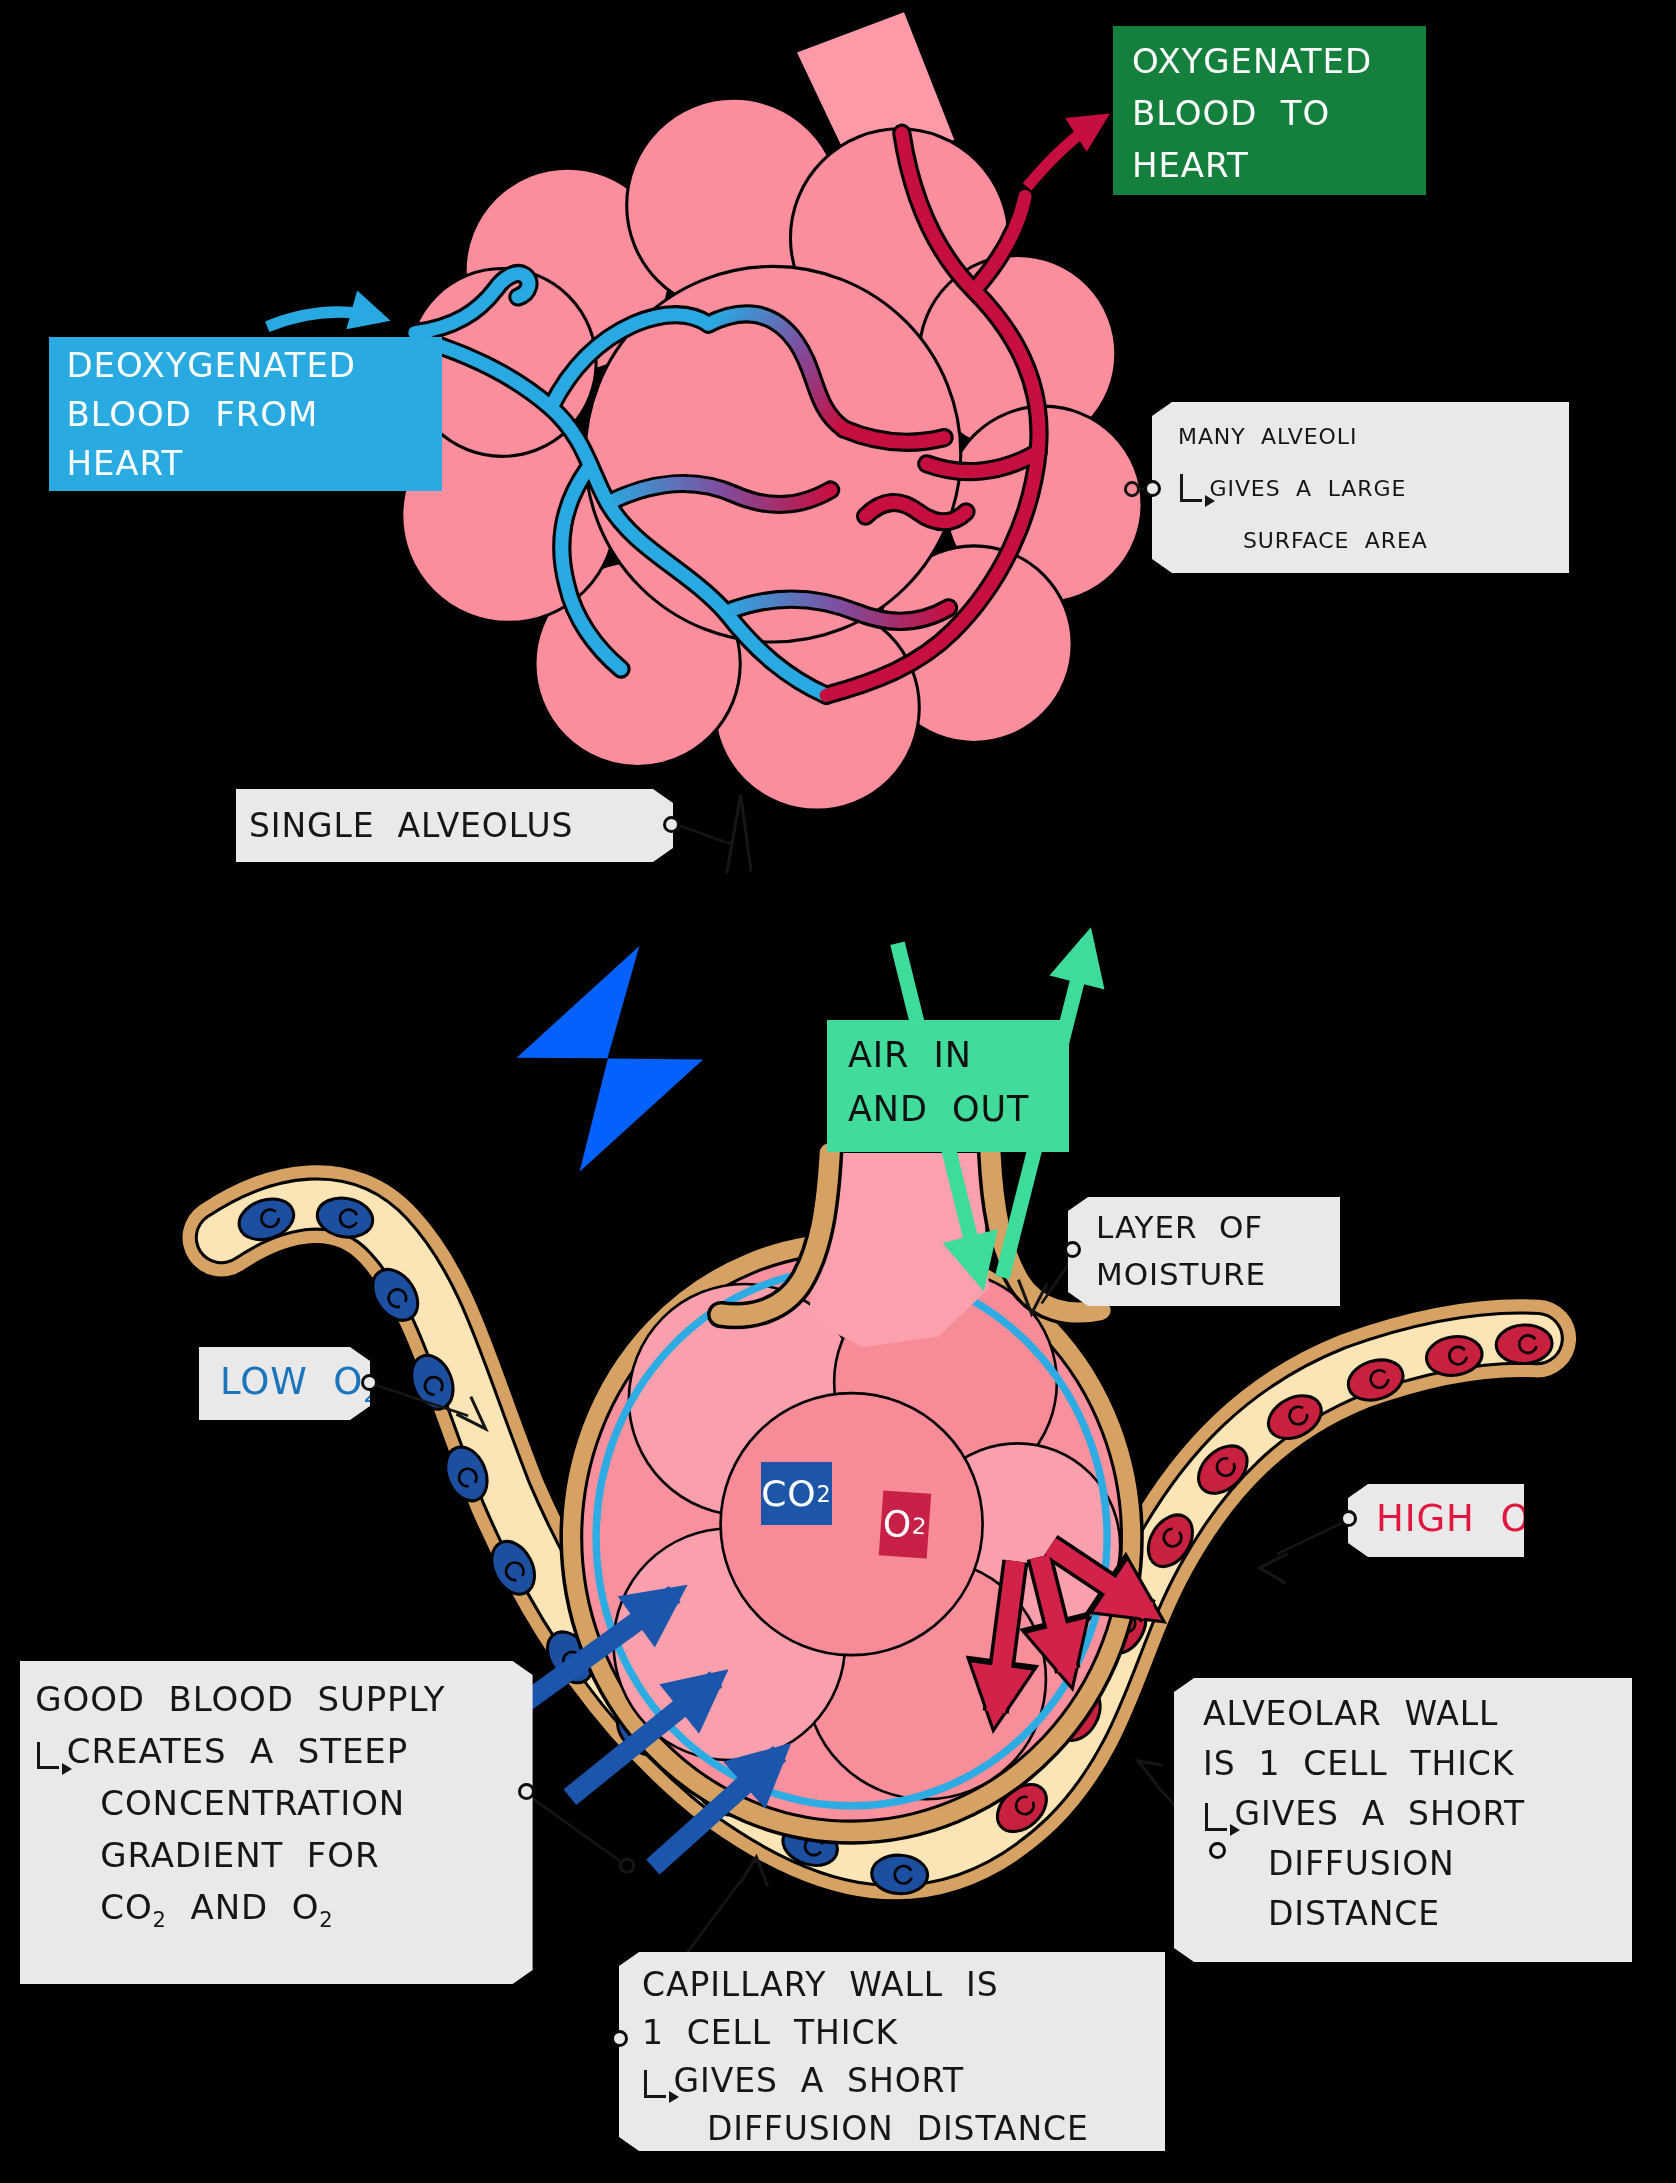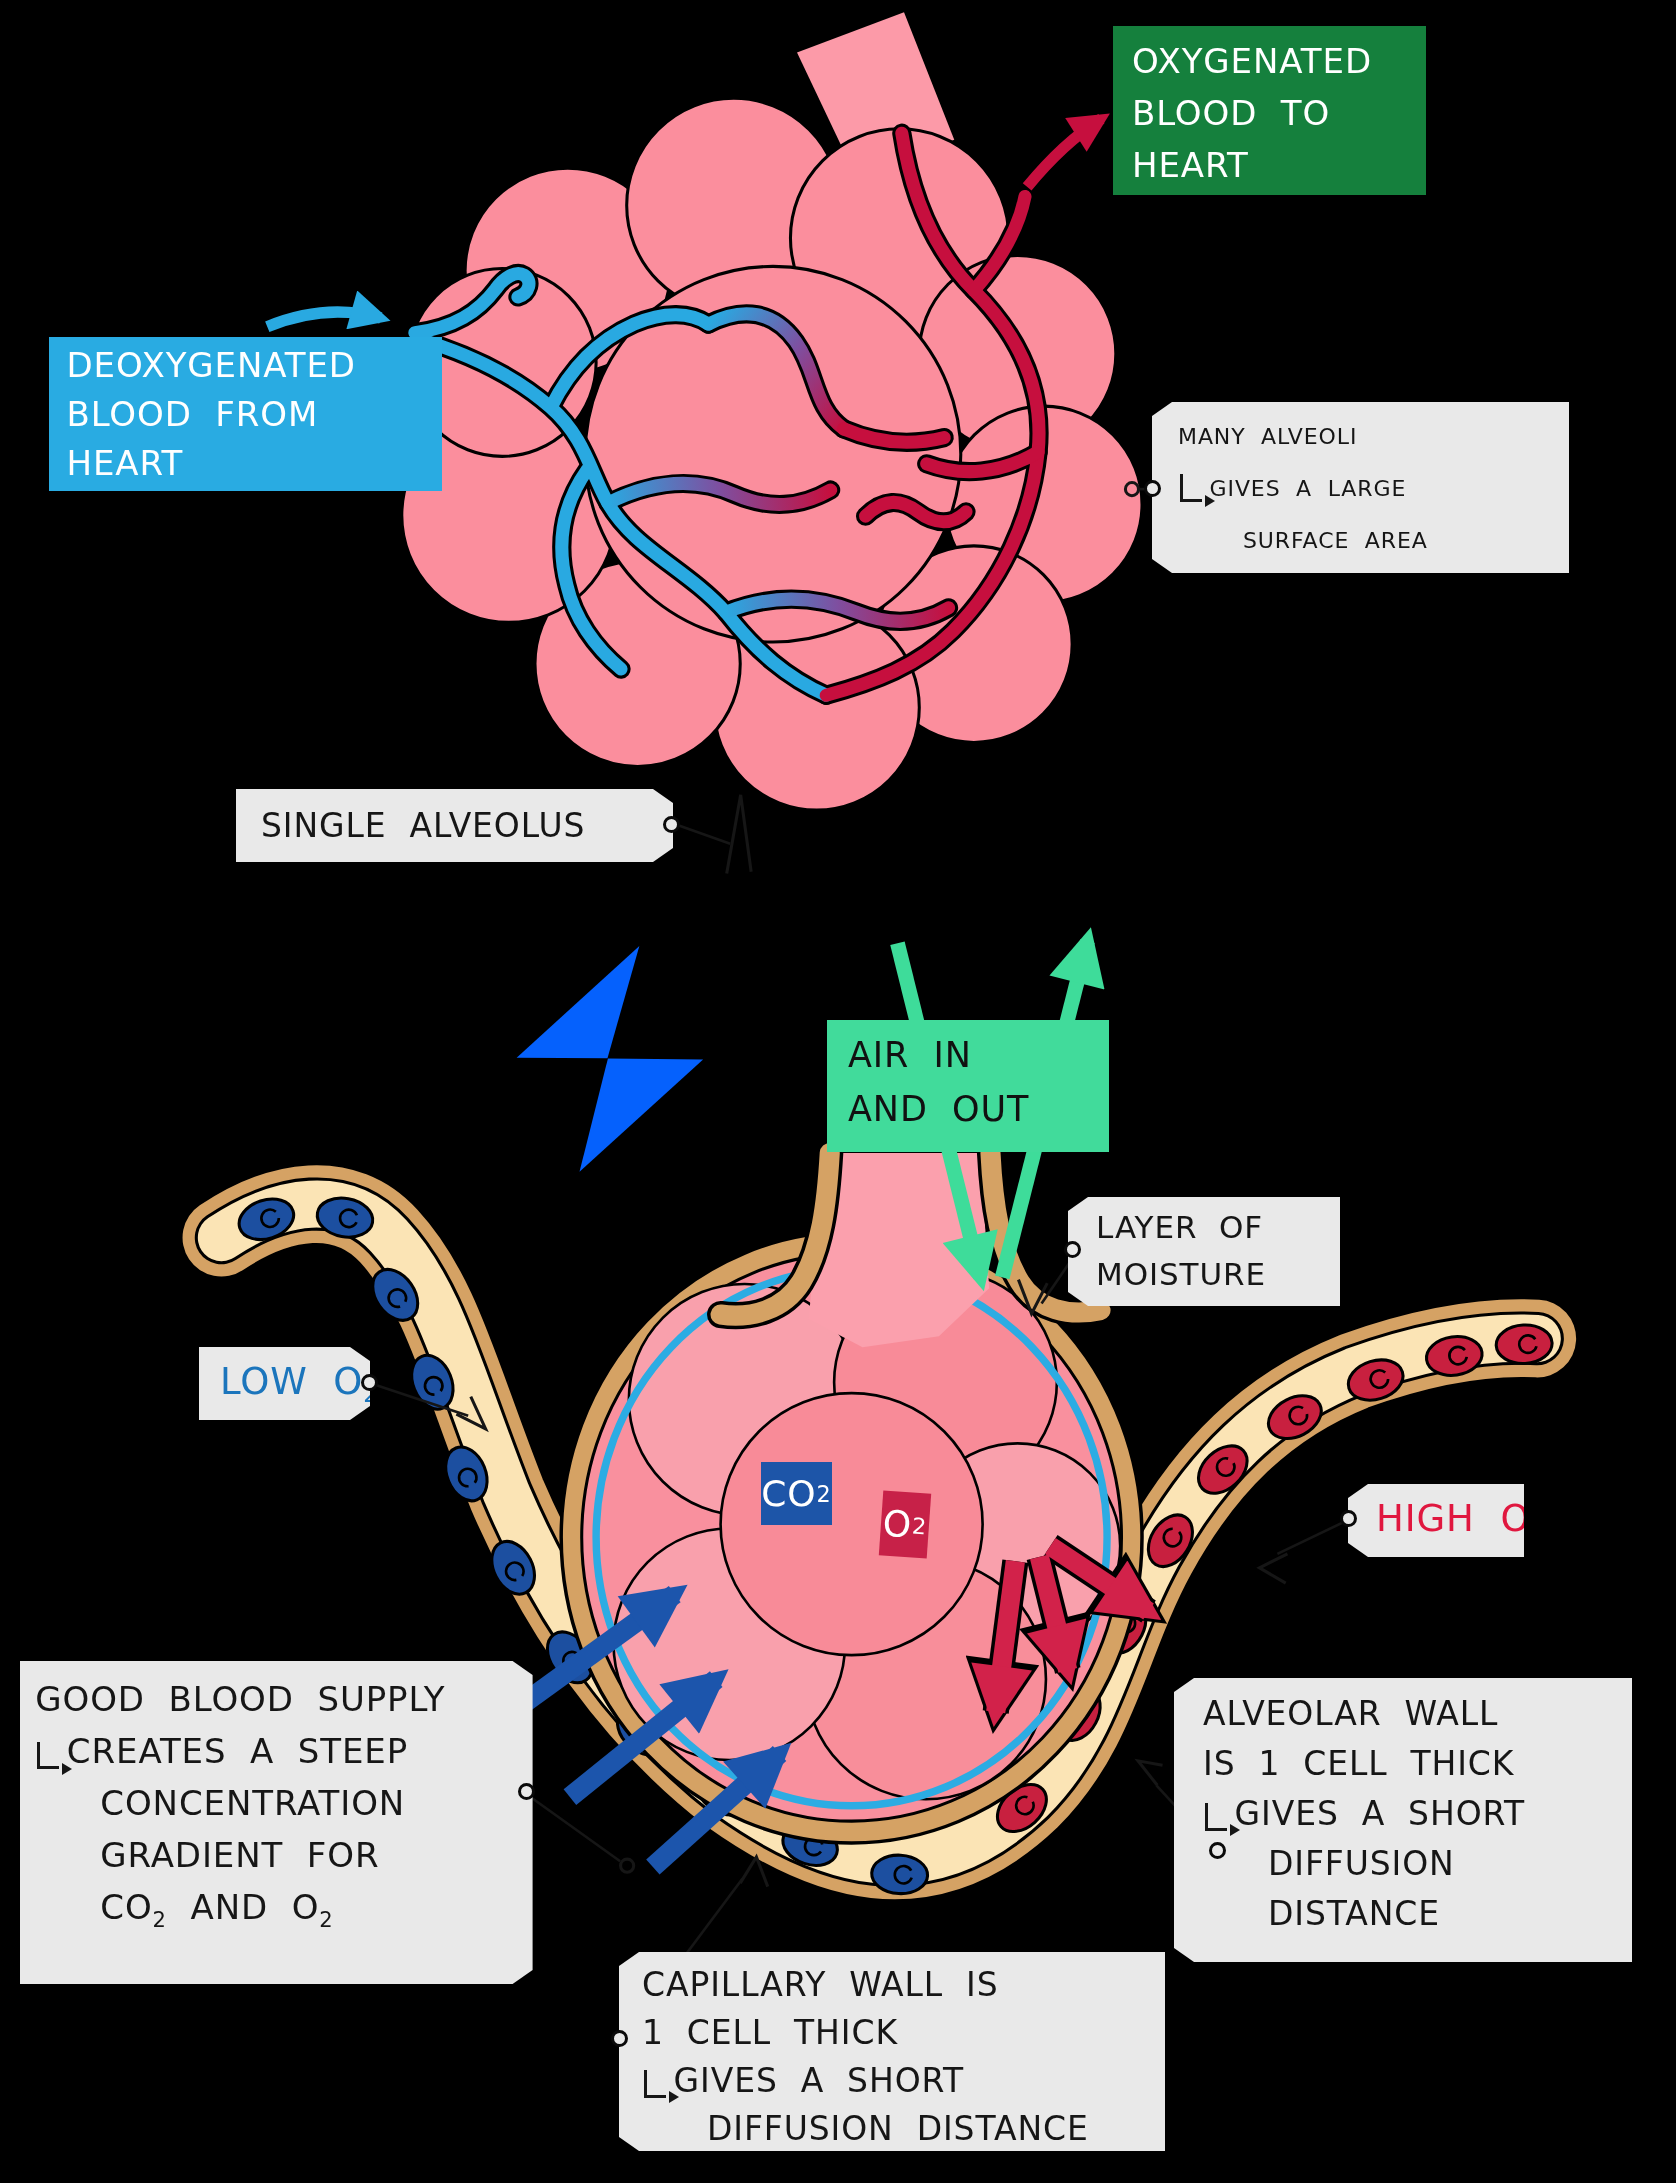--- a/index.html
+++ b/index.html
@@ -316,26 +316,26 @@
 </div>
 
 <div class="lbl tag bevL" style="left:1152px;top:402px;width:417px;height:171px;font-size:22px;line-height:52px;padding:8.7px 0 0 26px;">
   <div class="tline"><span>MANY ALVEOLI</span></div>
   <div class="tline"><span class="hook"></span><span>GIVES A LARGE</span></div>
   <div class="tline ind"><span>SURFACE AREA</span></div>
 </div>
 <span class="hole" style="left:1144px;top:480px;"></span>
 
 <div class="lbl tag bevR" style="left:236px;top:789px;width:437px;height:73px;font-size:33px;
-            display:flex;align-items:center;padding-left:25px;">
+            display:flex;align-items:center;padding-left:13px;">
   <span>SINGLE ALVEOLUS</span>
 </div>
 <span class="hole" style="left:663px;top:816px;"></span>
 
-<div class="lbl" style="left:827px;top:1020px;width:282px;height:132px;background:#41DB9B;color:#111;
+<div class="lbl" style="left:827px;top:1020px;width:242px;height:132px;background:#41DB9B;color:#111;
             font-size:35px;line-height:54px;padding:7.9px 0 0 21px;">
   <div class="tline">AIR IN</div>
   <div class="tline">AND OUT</div>
 </div>
 
 <div class="lbl tag bevL" style="left:1068px;top:1197px;width:272px;height:109px;font-size:31px;line-height:47px;padding:7px 0 0 28px;">
   <div class="tline">LAYER OF</div>
   <div class="tline">MOISTURE</div>
 </div>
 <span class="hole" style="left:1064px;top:1241px;"></span>

